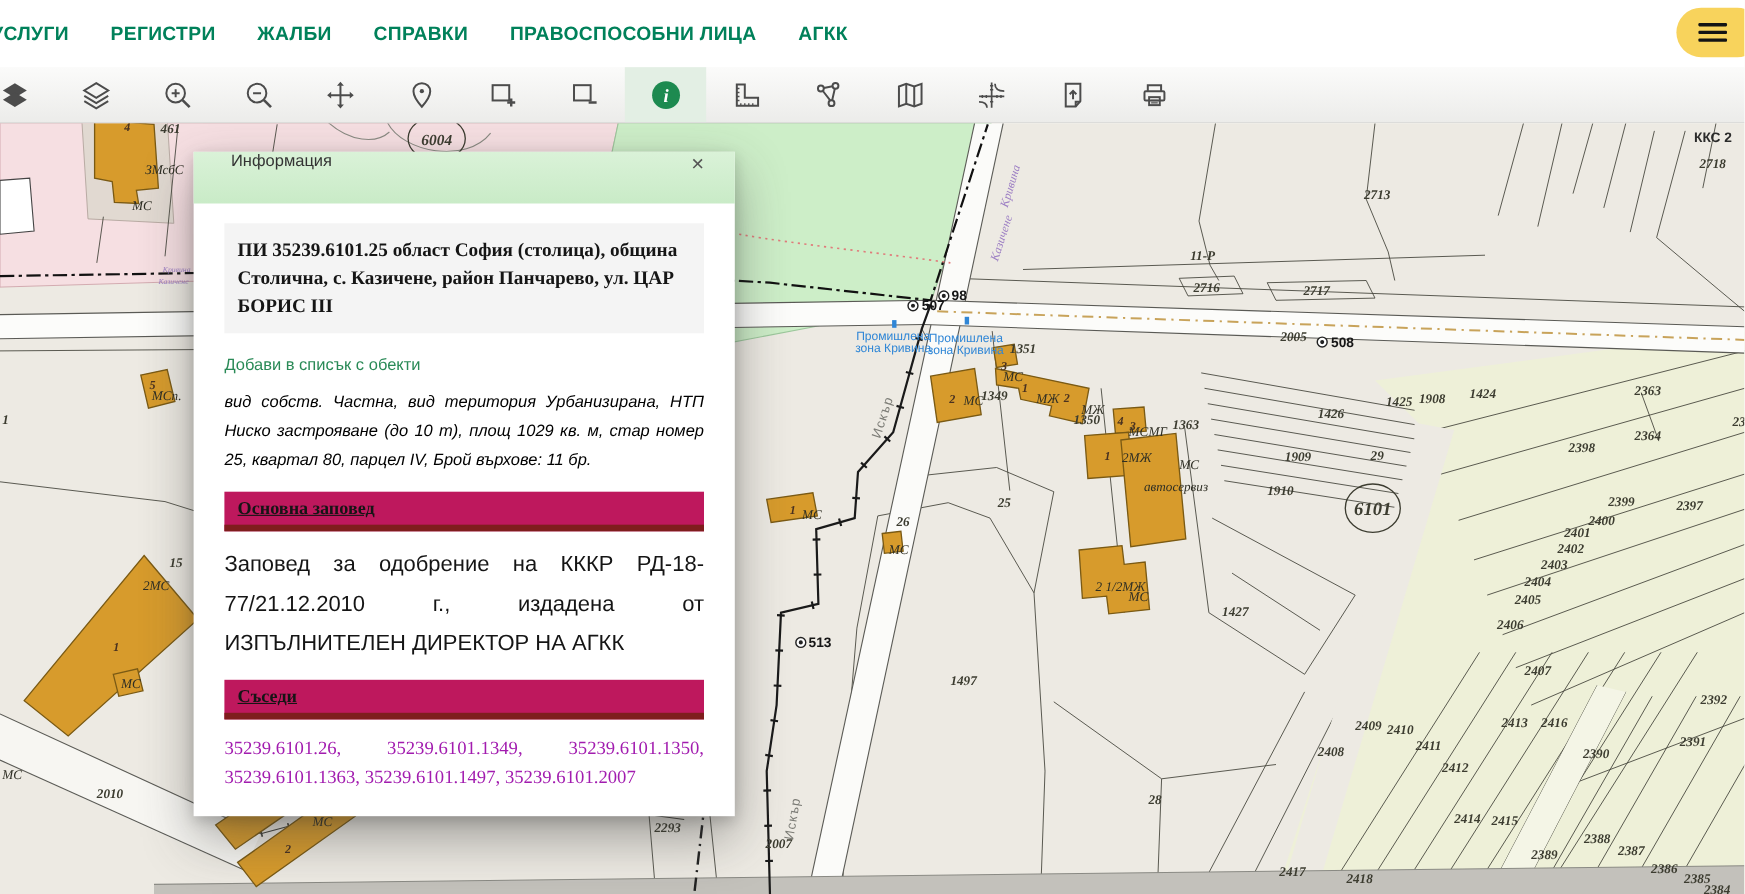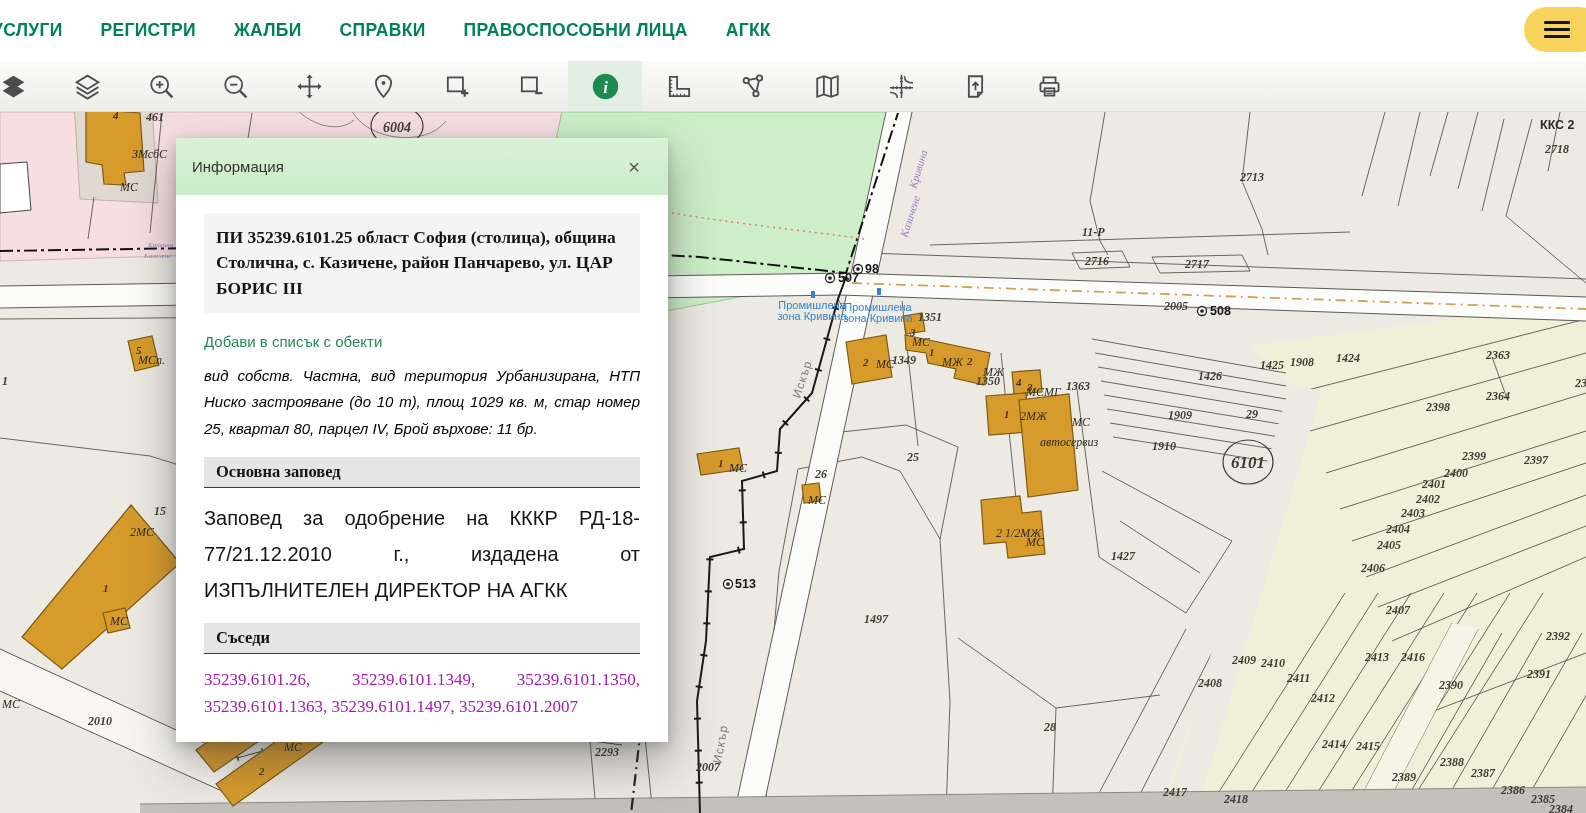--- a/index.html
+++ b/index.html
@@ -35,30 +35,30 @@
   .pu{font:italic 11px "Liberation Serif",serif;fill:#9d7fc4;}
   .pu2{font:italic 7px "Liberation Serif",serif;fill:#9d7fc4;}
   .bl{font:11px "Liberation Sans",sans-serif;fill:#2f86d6;text-anchor:middle;}
   .pt{font:700 12.5px "Liberation Sans",sans-serif;fill:#161616;}
   .big{font:italic 700 17px "Liberation Serif",serif;fill:#3c3c30;text-anchor:middle;}
   .big2{font:italic 700 14px "Liberation Serif",serif;fill:#3c3c30;text-anchor:middle;}
   .kks{font:700 12.5px "Liberation Sans",sans-serif;fill:#2b2b2b;}
   
   .info-panel{position:absolute;left:176px;top:26px;width:492px;background:#fff;z-index:5;
     box-shadow:0 20px 45px rgba(60,60,60,.45),0 4px 12px rgba(0,0,0,.18);}
-  .panel-header{height:57px;background:linear-gradient(#daf2d8,#c9ebc7);display:flex;align-items:center;
-    justify-content:space-between;padding:0 22px 0 16px;}
+  .panel-header{height:47px;background:linear-gradient(#daf2d8,#c9ebc7);display:flex;align-items:flex-start;
+    justify-content:space-between;padding:0 22px 0 34px;}
   .panel-title{font-size:15px;color:#333;}
   .panel-close{font-size:20px;color:#555;cursor:pointer;line-height:1;background:none;border:none;}
   .panel-body{padding:18px 28px 22px;}
   .address{background:#f4f4f4;padding:12px;font:700 17.5px/1.45 "Liberation Serif",serif;color:#151515;}
   .add-link{display:inline-block;margin-top:20px;font-size:15px;color:#2a8a57;cursor:pointer;text-decoration:none;}
   .details{margin:12px 0 0;font-size:15px;line-height:1.75;color:#000000;text-align:justify;font-style:italic;}
-  .sec-bar{margin-top:15px;background:#e5e5e5;border-bottom:1px solid #7f1d1d;padding:5px 12px;
-    font:700 16.5px "Liberation Serif",serif;color:#151515;}
+  .sec-bar{margin-top:15px;background:#be185d;border-bottom:6px solid #7f1d1d;padding:5px 12px;
+    font:700 16.5px "Liberation Serif",serif;color:#151515;text-decoration:underline;}
   .sec-text{margin:12px 0 0;font-size:20px;line-height:1.8;color:#151515;text-align:justify;}
   .sec-text.serif{font:400 17px/1.6 "Liberation Serif",serif;text-align:justify;color:#a21caf;}
 </style>
 </head>
 <body>
 
 <div class="topnav">
   <div class="nav-items">
     <a class="nav-item">УСЛУГИ</a>
     <a class="nav-item">РЕГИСТРИ</a>

